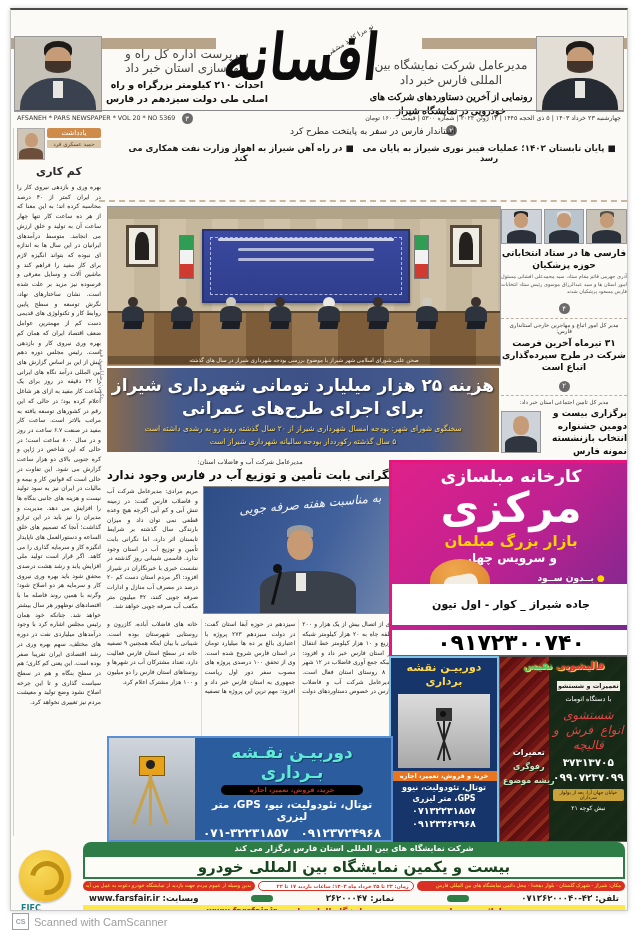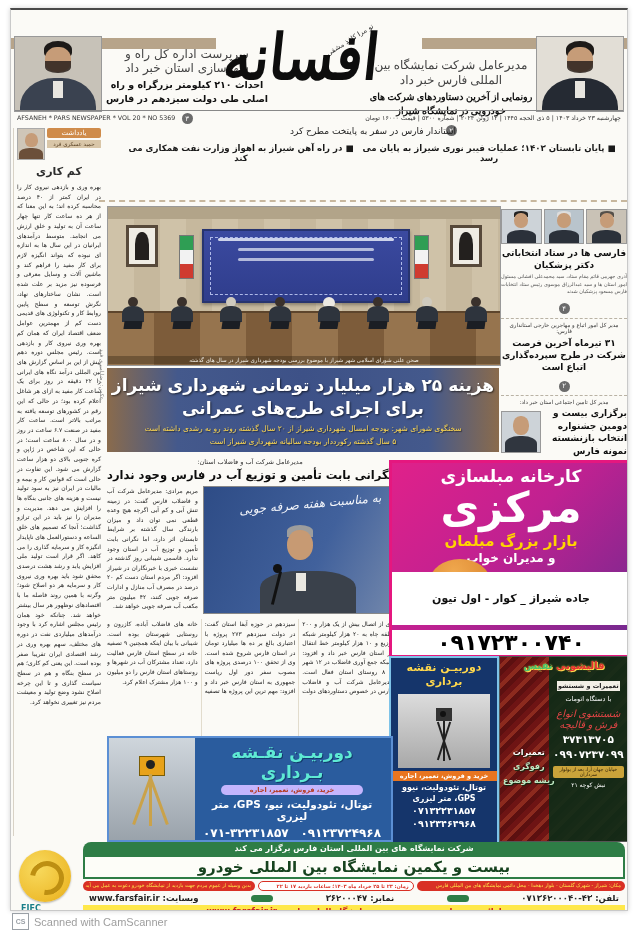--- a/index.html
+++ b/index.html
@@ -126,21 +126,21 @@
   #sofa .t3{font-size:15px;font-weight:bold;color:#ffd400;margin-top:2px;}
   #sofa .t4{font-size:12px;font-weight:bold;margin-top:1px;}
   #sofa .bullets{position:absolute;right:10px;top:108px;text-align:center;font-size:9px;font-weight:bold;}
   #sofa .bullets div{margin-top:2px;}
   #sofa .bullets .dot{color:#ffd400;}
   #sofa .chair{position:absolute;left:28px;top:96px;width:86px;height:60px;}
   #sofa .cback{position:absolute;left:10px;top:0;width:60px;height:44px;background:radial-gradient(circle at 40% 30%,#f0a84e,#d9822c);border-radius:50% 50% 12% 12%;}
   #sofa .cseat{position:absolute;left:0;top:32px;width:82px;height:20px;background:#d9812f;border-radius:10px;}
   #sofa .cpil{position:absolute;left:24px;top:16px;width:34px;height:20px;background:#f3ede2;border-radius:8px;transform:rotate(-10deg);}
   #sofa .cleg{position:absolute;top:52px;width:4px;height:10px;background:#8a5a20;}
-  #sofa .addr{position:absolute;left:0;right:0;bottom:30px;background:#fff;color:#111;font-size:11px;font-weight:bold;padding:20px 0;}
+  #sofa .addr{position:absolute;left:0;right:0;bottom:30px;background:#fff;color:#111;font-size:11px;font-weight:bold;padding:14px 0;}
   #sofa .phone{position:absolute;left:0;right:0;bottom:0;background:#fff;color:#000;font-size:22px;font-weight:bold;direction:ltr;letter-spacing:2px;}
   
   #surv-sm{position:absolute;left:378px;top:646px;width:106px;height:184px;background:#15356b;border:2px solid #7ec3e8;
     text-align:center;color:#fff;overflow:hidden;}
   #surv-sm .t{color:#ffd84d;font-weight:bold;font-size:11px;line-height:1.3;padding-top:3px;}
   #surv-sm .ph{margin:4px auto 3px;width:92px;height:74px;background:linear-gradient(#dcdcdc,#a8a8a8);position:relative;}
   #surv-sm .ph .dev{position:absolute;left:38px;top:14px;width:16px;height:13px;background:#333;}
   #surv-sm .ph .lens{position:absolute;left:42px;top:17px;width:6px;height:6px;background:#111;border-radius:50%;}
   #surv-sm .ph .leg{position:absolute;top:27px;left:45px;width:2px;height:40px;background:#222;}
   #surv-sm .strip{background:#e87520;font-size:6.5px;font-weight:bold;padding:1px 0;}
@@ -148,33 +148,33 @@
   #surv-sm .tel{font-size:9.5px;font-weight:bold;direction:ltr;margin-top:2px;}
   
   #carpet{position:absolute;left:488px;top:646px;width:128px;height:184px;overflow:hidden;border:1px solid #555;
     background:repeating-linear-gradient(135deg,#6e1414 0 5px,#8c2a1e 5px 9px,#5c1010 9px 14px);color:#fff;}
   #carpet .panel{position:absolute;right:0;top:0;width:62%;height:100%;background:rgba(13,44,23,.9);text-align:center;}
   #carpet .tt{position:absolute;right:4px;top:3px;width:120px;text-align:center;font-weight:bold;font-size:10px;
     color:#e53030;text-shadow:0 0 2px #ffd84d,1px 1px 0 #ffd84d;}
   #carpet .tt .g{color:#49c46a;}
   #carpet .panel .wstrip{background:#f2efe6;color:#222;font-size:6.5px;font-weight:bold;margin:24px 8px 0;padding:1px 0;}
   #carpet .panel .l{font-size:6.5px;margin-top:4px;}
-  #carpet .panel .script{color:#e04545;font-size:10px;font-style:italic;margin-top:5px;font-family:Liberation Serif, serif;}
+  #carpet .panel .script{color:#e04545;font-size:12px;font-style:italic;margin-top:5px;font-family:Liberation Mono, monospace;}
   #carpet .panel .tel{font-size:10.5px;font-weight:bold;direction:ltr;margin-top:3px;}
   #carpet .panel .ystrip{background:#caa33a;color:#2c1c05;font-size:4.8px;margin:6px 4px 0;padding:1px 0;border-radius:2px;}
   #carpet .panel .alley{font-size:6px;margin-top:3px;}
   #carpet .services{position:absolute;left:3px;top:86px;text-align:center;font-weight:bold;font-size:8px;
     color:#eaf7ea;text-shadow:1px 1px 1px #0a2a10;}
   #carpet .services div{margin-top:5px;color:#bfe8c4;}
   
   #surv-lg{position:absolute;left:96px;top:726px;width:282px;height:102px;border:2px solid #5b8fd4;background:#2a5c9e;
     overflow:hidden;color:#fff;}
   #surv-lg .txt{position:absolute;right:6px;top:4px;width:186px;text-align:center;}
   #surv-lg .t{font-size:17px;font-weight:bold;color:#5eead4;text-shadow:1px 1px 0 #123a6b;}
-  #surv-lg .ystrip{background:#c4b5fd;color:#b33a1f;font-size:6.5px;font-weight:bold;margin:3px 22px;border-radius:6px;padding:1px 0;}
+  #surv-lg .ystrip{background:#000000;color:#b33a1f;font-size:6.5px;font-weight:bold;margin:3px 22px;border-radius:6px;padding:1px 0;}
   #surv-lg .l1{font-size:10.5px;font-weight:bold;}
   #surv-lg .tels{display:flex;justify-content:space-between;font-size:12px;font-weight:bold;direction:ltr;margin-top:4px;padding:0 4px;}
   #surv-lg .ph{position:absolute;left:0;top:0;width:86px;height:100%;background:linear-gradient(#cfd6dc,#9aa3ab);}
   #surv-lg .ph .dev{position:absolute;left:30px;top:18px;width:24px;height:18px;background:#e8a21a;border:1px solid #7a5c05;}
   #surv-lg .ph .lens{position:absolute;left:37px;top:22px;width:9px;height:9px;background:#222;border-radius:50%;}
   #surv-lg .ph .leg{position:absolute;top:36px;width:3px;height:52px;background:#caa24a;}
   
   #expo{position:absolute;left:2px;top:832px;width:612px;height:68px;}
   #expo .org{margin-left:70px;background:#2e7d46;color:#fff;font-size:8px;font-weight:bold;text-align:center;
     border-radius:8px 8px 0 0;padding:2px 0;}
@@ -352,21 +352,21 @@
             <div class="hair" style="background:#ddd;"></div>
             <div class="head"></div>
             <div class="suit"></div>
           </div>
         <div class="rp" style="background:#cdd3d8;">
             <div class="hair" style="background:#222;"></div>
             <div class="head"></div>
             <div class="suit"></div>
           </div>
       </div>
-      <div class="rhead">فارسی ها در ستاد انتخاباتی دکتر پزشکیان</div>
+      <div class="rhead">فارسی ها در ستاد انتخاباتی حوزه پزشکیان</div>
       <div class="rsub">آذری جهرمی قائم مقام ستاد، سید محمدعلی افشانی مسئول امور استان ها و سید عبدالرزاق موسوی رئیس ستاد انتخابات فارس مسعود پزشکیان شدند</div>
       <span class="pgc">۴</span>
     </div>
     <div class="ritem">
       <div class="rkick">مدیر کل امور اتباع و مهاجرین خارجی استانداری فارس:</div>
       <div class="rhead">۳۱ تیرماه آخرین فرصت شرکت در طرح سپرده‌گذاری اتباع است</div>
       <span class="pgc">۲</span>
     </div>
     <div class="ritem">
       <div class="rkick">مدیر کل تامین اجتماعی استان خبر داد:</div>
@@ -412,21 +412,21 @@
       </div>
       <div class="wcol">مریم مرادی: مدیرعامل شرکت آب و فاضلاب فارس گفت: در زمینه تنش آبی و کم آبی اگرچه هیچ وعده قطعی نمی توان داد و میزان بارندگی سال گذشته بر شرایط تابستان اثر دارد، اما نگرانی بابت تأمین و توزیع آب در استان وجود ندارد. قاسمی شیبانی روز گذشته در نشست خبری با خبرنگاران در شیراز افزود: اگر مردم استان دست کم ۲۰ درصد در مصرف آب منازل و ادارات صرفه جویی کنند، ۴۲ میلیون متر مکعب آب صرفه جویی خواهد شد.</div>
     </div>
     <div class="wbody">وی از اتصال بیش از یک هزار و ۲۰۰ حلقه چاه به ۲۰ هزار کیلومتر شبکه توزیع و ۱۰ هزار کیلومتر خط انتقال در استان فارس خبر داد و افزود: شبکه جمع آوری فاضلاب در ۱۲ شهر و ۸ روستای استان فعال است. مدیرعامل شرکت آب و فاضلاب فارس در خصوص دستاوردهای دولت سیزدهم در حوزه آبفا استان گفت: در دولت سیزدهم ۲۷۳ پروژه با اعتباری بالغ بر ده ها میلیارد تومان در استان فارس شروع شده است. وی از تحقق ۱۰۰ درصدی پروژه های مصوب سفر دور اول ریاست جمهوری به استان فارس خبر داد و افزود: مهم ترین این پروژه ها تصفیه خانه های فاضلاب آباده، کازرون و روستایی شهرستان بوده است. شیبانی با بیان اینکه همچنین ۹ تصفیه خانه در سطح استان فارس فعالیت دارد، تعداد مشترکان آب در شهرها و روستاهای استان فارس را دو میلیون و ۱۰۰ هزار مشترک اعلام کرد.</div>
   </div>
 
   <div id="sofa">
     <div class="t1">کارخانه مبلسازی</div>
     <div class="t2">مرکزی</div>
     <div class="t3">بازار بزرگ مبلمان</div>
-    <div class="t4">و مدیران خواب</div>
+    <div class="t4">و سرویس چهار</div>
     <div class="bullets">
       <div><span class="dot">●</span> <span>بــدون ســود</span></div>
       <div><span class="dot">●</span> <span>بــدون پیش پرداخت</span></div>
       <div><span class="dot">●</span> <span>ارســال رایــگان</span></div>
     </div>
     <div class="chair">
       <div class="cback"></div>
         <div class="cpil"></div>
         <div class="cseat"></div>
       <div class="cleg" style="left:8px;"></div>

